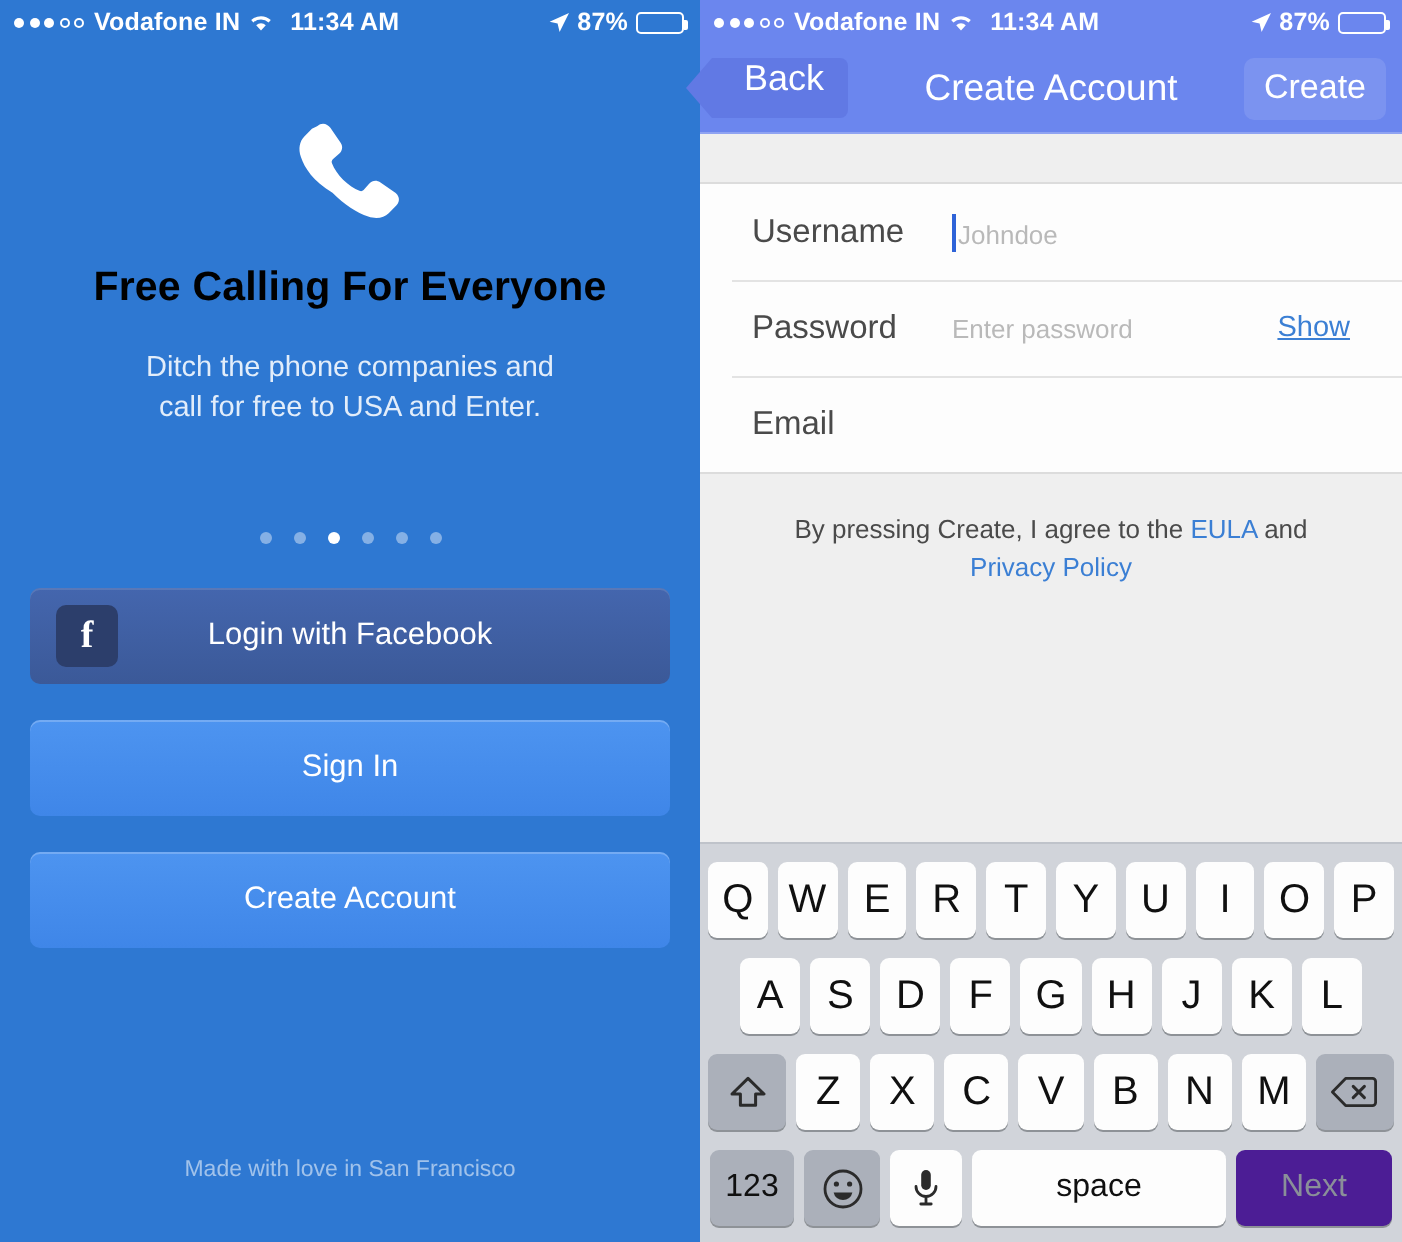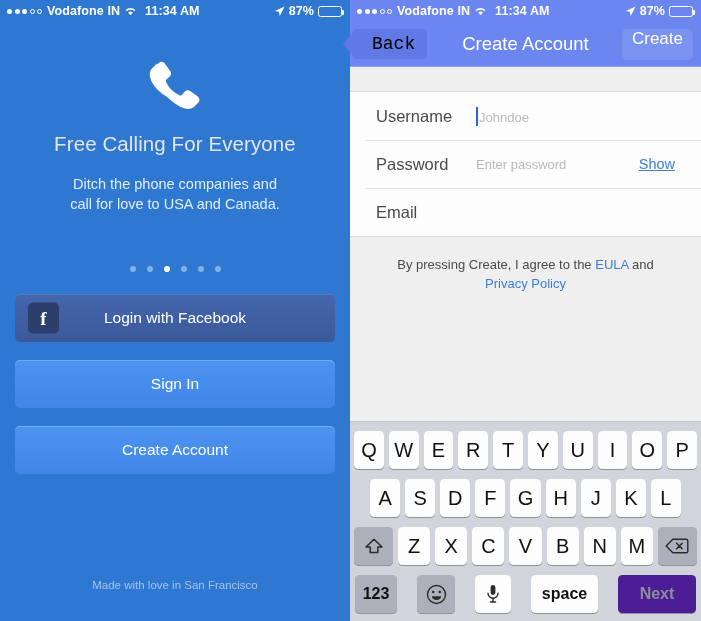--- a/index.html
+++ b/index.html
@@ -21,21 +21,21 @@
   .wifi svg { display:block; }
   .sb-time { font-size:12.5px; font-weight:bold; }
   .sb-right { margin-left:auto; display:flex; align-items:center; gap:4px; }
   .loc-arrow { display:block; }
   .batt { width:24px; height:11px; border:1px solid #fff; border-radius:2.5px; position:relative; padding:1px; }
   .batt-fill { height:100%; width:87%; background:#fff; border-radius:1px; }
   .batt-cap { position:absolute; right:-3px; top:3px; width:2px; height:5px; background:#fff; border-radius:0 1px 1px 0; }
 
   .hero { padding-top:38px; text-align:center; }
   .phone-icon { display:block; margin:0 auto 14px; }
-  .hero-title { color:#e5e5e5; font-size:20.5px; font-weight:400; letter-spacing:.1px; }
+  .hero-title { color:#000000; font-size:20.5px; font-weight:700; letter-spacing:.1px; }
   .hero-sub { color:#E2EDFA; font-size:14.5px; line-height:20px; margin-top:18px; font-weight:400; }
 
   .dots { display:flex; justify-content:center; gap:11px; margin-top:52px; }
   .dot { width:6px; height:6px; border-radius:50%; background:rgba(255,255,255,0.42); }
   .dot.active { background:#fff; }
 
   .btns { padding:0 15px; margin-top:22px; display:flex; flex-direction:column; gap:18px; }
   .btn { height:48px; border-radius:5px; display:flex; align-items:center; justify-content:center;
          color:#fff; font-size:15.5px; position:relative; border:none; width:100%; cursor:pointer; }
   .btn-fb { background:linear-gradient(#4466AE,#3B5998); box-shadow:0 1px 0 rgba(255,255,255,0.12) inset; }
@@ -48,49 +48,49 @@
   .made { position:absolute; bottom:30px; left:0; right:0; text-align:center;
           color:rgba(255,255,255,0.55); font-size:11.5px; }
 
   
   .right { width:351px; height:621px; background:#EFEFEF; position:relative; display:flex; flex-direction:column; }
   .statusbar.r { background:#6B86EE; }
 
   .navbar { height:45px; background:#6B86EE; position:relative; display:flex; align-items:center;
             border-bottom:1px solid #8FA3F2; }
   .back-btn { position:relative; height:30px; margin-left:6px; padding:0 12px 0 16px;
-              display:flex; align-items:center; color:#000000; font-size:18px; cursor:pointer;
-              background:#6179E4; border-radius:0 4px 4px 0;font-family:Liberation Mono, monospace; }
+              display:flex; align-items:flex-start; color:#ffffff; font-size:18px; cursor:pointer;
+              background:#6179E4; border-radius:0 4px 4px 0; }
   .back-btn::before { content:""; position:absolute; left:-13px; top:0; width:0; height:0;
                       border-top:15px solid transparent; border-bottom:15px solid transparent;
                       border-right:13px solid #6179E4; }
   .nav-title { position:absolute; left:0; right:0; text-align:center; color:#fff;
                font-size:18.5px; pointer-events:none; }
   .create-btn { margin-left:auto; margin-right:8px; height:31px; padding:0 10px; border-radius:5px;
-                background:#7B93F0; color:#fff; font-size:17px; display:flex; 
+                background:#7B93F0; color:#fff; font-size:17px; display:flex; align-items:center;
                 cursor:pointer; position:relative; z-index:2; }
 
   .gap-top { height:24px; background:#EFEFEF; }
 
   .form { background:#FDFDFD; border-top:1px solid #DCDCDC; border-bottom:1px solid #DCDCDC; }
   .frow { height:48px; display:flex; align-items:center; padding:0 26px; position:relative; }
   .frow + .frow::before { content:""; position:absolute; left:16px; right:0; top:0; height:1px; background:#E3E3E3; }
   .flabel { width:100px; color:#4A4A4A; font-size:16.5px; }
   .fval { flex:1; color:#B9B9B9; font-size:13px; position:relative; }
   .caret { display:inline-block; width:2px; height:19px; background:#2E63D8; vertical-align:-4px; margin-right:1px; }
   .show-link { color:#3B7FD4; font-size:14.5px; text-decoration:underline; cursor:pointer; }
 
   .eula { text-align:center; padding:18px 30px 0; color:#4A4A4A; font-size:13px; line-height:19px; }
   .eula a { color:#3B7FD4; text-decoration:none; cursor:pointer; }
 
   
   .keyboard { margin-top:auto; background:#D1D4DA; padding:9px 2px 4px; border-top:1px solid #BFC3CA; }
   .krow { display:flex; justify-content:center; gap:5px; margin-bottom:10px; padding:0 2px; }
   .krow.r2 { padding:0 18px; }
-  .krow.r4 { gap:20px; margin-bottom:4px; padding:0 3px;font-weight:bold; }
+  .krow.r4 { gap:5px; margin-bottom:4px; padding:0 3px; }
   .key { flex:1; height:38px; background:#FDFDFD; border-radius:4.5px; display:flex;
          align-items:center; justify-content:center; font-size:20px; color:#101010;
          box-shadow:0 1px 0 #8E9297; cursor:pointer; }
   .key.wide { flex:0 0 39px; background:#ABB0BA; box-shadow:0 1px 0 #8E9297; }
   .key.k123 { flex:0 0 42px; background:#ABB0BA; font-size:16px; box-shadow:0 1px 0 #8E9297; }
   .key.emoji { flex:0 0 38px; background:#ABB0BA; font-size:19px; box-shadow:0 1px 0 #8E9297; }
   .key.mic { flex:0 0 36px; background:#FDFDFD; }
   .key.space { flex:1 1 auto; font-size:16px; }
   .key.next { flex:0 0 78px; background:#4c1d95; font-size:16px; color:#8A8F99; box-shadow:0 1px 0 #8E9297; }
   .krow.r4 .key { height:38px; }
@@ -126,21 +126,21 @@
       </span>
     </div>
 
     <div class="hero">
       <svg class="phone-icon" width="58" height="58" viewBox="0 0 58 58">
         <path d="M17.4 6.5c2.6-2.5 5.5-1.3 7 .8l5.4 7.8c1.4 2 .9 4.3-.8 5.8l-3.3 2.9c-.6.6-.8 1.3-.4 2.2 1 2.6 3.1 5.9 5.8 8.6 2.7 2.7 6 4.8 8.6 5.8.9.4 1.6.2 2.2-.4l2.9-3.3c1.5-1.7 3.8-2.2 5.8-.8l7.8 5.4-.1-.1c2.1 1.5 3.3 4.4.8 7l-4 4c-2.5 2.5-6.4 3.3-10.8 1.8-5.9-2-12.6-6.4-18.8-12.6C15.3 35.2 10.9 28.5 8.9 22.6c-1.5-4.4-.7-8.3 1.8-10.8l4-4z" fill="#fff" transform="translate(-4,-3) scale(0.95)"></path>
       </svg>
       <div class="hero-title">Free Calling For Everyone</div>
       <div class="hero-sub">
         <div>Ditch the phone companies and</div>
-        <div>call for love to USA and Canada.</div>
+        <div>call for free to USA and Enter.</div>
       </div>
     </div>
 
     <div class="dots">
       <i class="dot"></i>
       <i class="dot"></i>
       <i class="dot active"></i>
       <i class="dot"></i>
       <i class="dot"></i>
       <i class="dot"></i>

